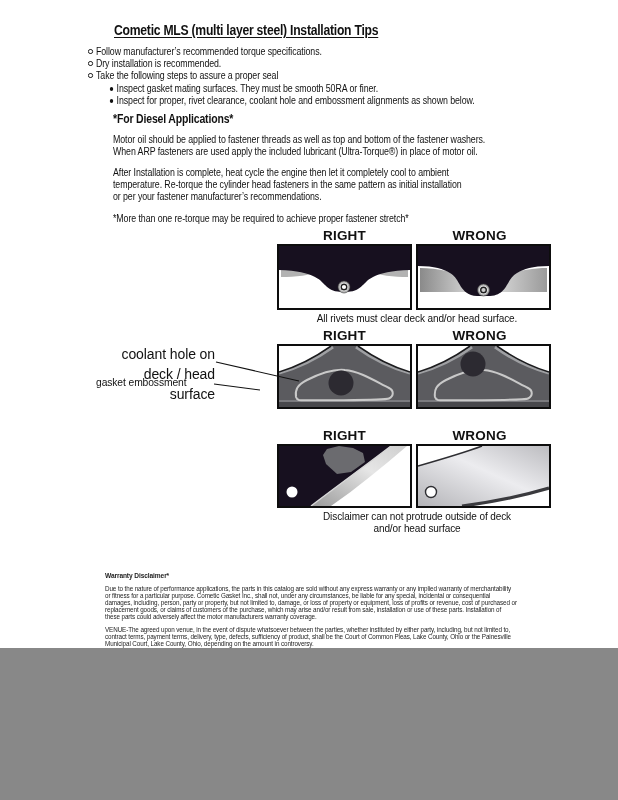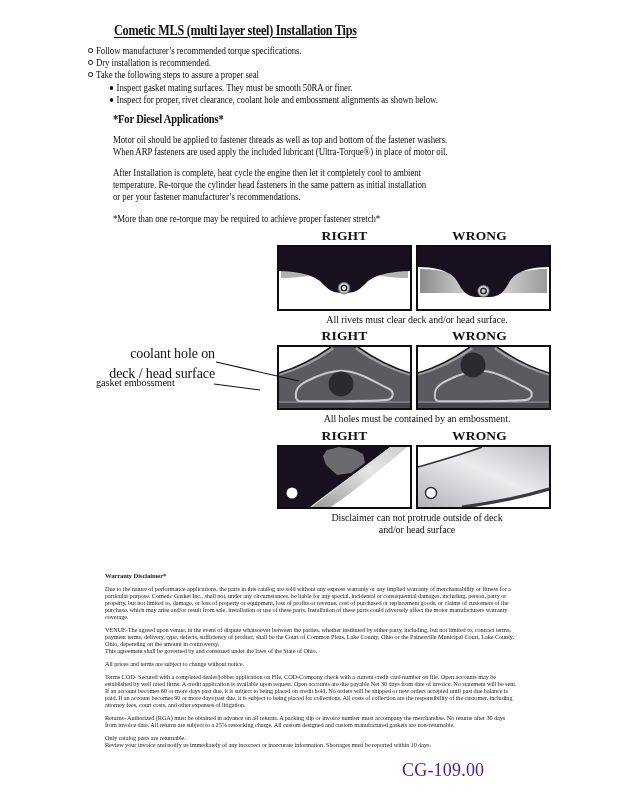--- a/index.html
+++ b/index.html
@@ -1,21 +1,21 @@
 <!DOCTYPE html>
 <html><head>
 <meta charset="utf-8">
 <style>
   html,body{margin:0;padding:0;}
   body{background:#888;}
   .page{
     position:relative;
-    width:618px;height:800px;
+    width:618px;height:648px;
     background:#ffffff;
-    font-family:Liberation Serif, serif;
+    font-family:Liberation Sans, sans-serif;
     color:#111;
     overflow:hidden;
   }
   
   .cond{transform:scaleX(0.84);transform-origin:0 0;}
   .abs{position:absolute;}
 
   .title{
     left:114px;top:22px;
     font-size:14.5px;font-weight:bold;letter-spacing:-0.3px;
@@ -150,21 +150,20 @@
           <path d="M131,0 H79 C93,10 111,20 131,26 Z" fill="#ffffff"></path>
           <path d="M52,0 C38,10 20,20 0,26" stroke="#1c1c1e" stroke-width="1.6" fill="none"></path>
           <path d="M79,0 C93,10 111,20 131,26" stroke="#1c1c1e" stroke-width="1.6" fill="none"></path>
           <line x1="0" y1="55" x2="131" y2="55" stroke="#9b9b9f" stroke-width="1.2"></line>
           <rect x="0" y="56" width="131" height="5" fill="#48484c"></rect>
           <path d="M17,51 C16,44 18,39 28,34 C44,26 56,23 66,24 C80,25 96,35 110,42 C115,44.5 115,50 110,52.5 C106,54.5 24,54.5 20,54 C18,53.5 17.4,52.4 17,51 Z" fill="none" stroke-width="2" stroke="#c9c9c9"></path>
           <circle cx="55" cy="18" r="12.5" fill="#2c2a31"></circle>
         </svg>
       </div>
     </div>
-    <div class="caption">All holes must be contained by an embossment.</div>
   </div>
 
   <div class="abs fig2-labels" style="white-space:pre-line;">coolant hole on
 deck / head surface</div>
   <div class="abs fig2-label2">gasket embossment</div>
   <svg class="abs leaders" width="100" height="40" viewBox="0 0 100 40">
     <line x1="10" y1="6" x2="93" y2="25" stroke="#111" stroke-width="1.1"></line>
     <line x1="8" y1="28" x2="54" y2="34" stroke="#111" stroke-width="1.1"></line>
   </svg>
 

